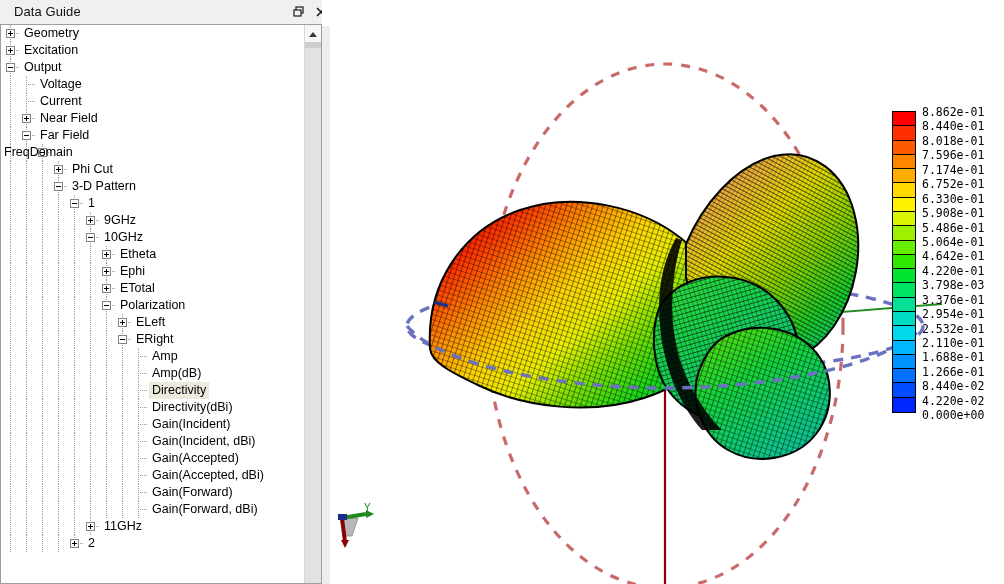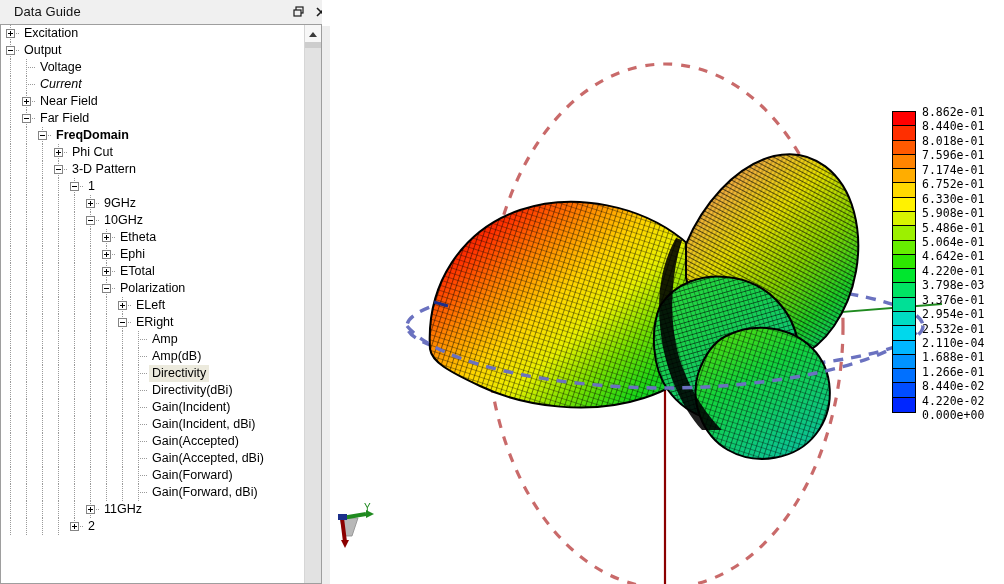--- a/index.html
+++ b/index.html
@@ -187,27 +187,28 @@
 
       <div class="dock-btn" id="dock-close">
         <svg width="16" height="16" viewBox="0 0 16 16">
           <path d="M4 4 L12 12 M12 4 L4 12" stroke="#1b1b1b" stroke-width="1.6" fill="none"></path>
         </svg>
       </div>
     </div>
 
     <div id="tree-wrap">
       <div id="tree">
+          <div class="row"><div class="hline" style="left: 9px; width: 10px;"></div><div class="vline" style="left: 9px; height: 17px;"></div><div class="exp plus" style="left: 5px;"></div><span class="lbl" style="margin-left: 20px;">Geometry</span></div>
           <div class="row"><div class="hline" style="left: 9px; width: 10px;"></div><div class="vline" style="left: 9px; height: 17px;"></div><div class="exp plus" style="left: 5px;"></div><span class="lbl" style="margin-left: 20px;">Excitation</span></div>
           <div class="row"><div class="hline" style="left: 9px; width: 10px;"></div><div class="vline" style="left: 9px; height: 17px;"></div><div class="exp minus" style="left: 5px;"></div><span class="lbl" style="margin-left: 20px;">Output</span></div>
           <div class="row"><div class="vline" style="left: 9px;"></div><div class="hline" style="left: 25px; width: 10px;"></div><div class="vline" style="left: 25px; height: 17px;"></div><span class="lbl" style="margin-left: 36px;">Voltage</span></div>
-          <div class="row"><div class="vline" style="left: 9px;"></div><div class="hline" style="left: 25px; width: 10px;"></div><div class="vline" style="left: 25px; height: 17px;"></div><span class="lbl" style="margin-left: 36px; font-style: italic;">Current</span></div>
+          <div class="row"><div class="vline" style="left: 9px;"></div><div class="hline" style="left: 25px; width: 10px;"></div><div class="vline" style="left: 25px; height: 17px;"></div><span class="lbl" style="margin-left: 36px;">Current</span></div>
           <div class="row"><div class="vline" style="left: 9px;"></div><div class="hline" style="left: 25px; width: 10px;"></div><div class="vline" style="left: 25px; height: 17px;"></div><div class="exp plus" style="left: 21px;"></div><span class="lbl" style="margin-left: 36px;">Near Field</span></div>
           <div class="row"><div class="vline" style="left: 9px;"></div><div class="hline" style="left: 25px; width: 10px;"></div><div class="vline" style="left: 25px; height: 17px;"></div><div class="exp minus" style="left: 21px;"></div><span class="lbl" style="margin-left: 36px;">Far Field</span></div>
-          <div class="row"><div class="vline" style="left: 9px;"></div><div class="vline" style="left: 25px;"></div><div class="hline" style="left: 41px; width: 10px;"></div><div class="vline" style="left: 41px; height: 17px;"></div><div class="exp minus" style="left: 37px;"></div><span class="lbl" style="margin-left: 52px; font-weight: bold;">FreqDomain</span></div>
+          <div class="row"><div class="vline" style="left: 9px;"></div><div class="vline" style="left: 25px;"></div><div class="hline" style="left: 41px; width: 10px;"></div><div class="vline" style="left: 41px; height: 17px;"></div><div class="exp minus" style="left: 37px;"></div><span class="lbl" style="">FreqDomain</span></div>
           <div class="row"><div class="vline" style="left: 9px;"></div><div class="vline" style="left: 25px;"></div><div class="vline" style="left: 41px;"></div><div class="hline" style="left: 57px; width: 10px;"></div><div class="vline" style="left: 57px; height: 17px;"></div><div class="exp plus" style="left: 53px;"></div><span class="lbl" style="margin-left: 68px;">Phi Cut</span></div>
           <div class="row"><div class="vline" style="left: 9px;"></div><div class="vline" style="left: 25px;"></div><div class="vline" style="left: 41px;"></div><div class="hline" style="left: 57px; width: 10px;"></div><div class="vline" style="left: 57px; height: 17px;"></div><div class="exp minus" style="left: 53px;"></div><span class="lbl" style="margin-left: 68px;">3-D Pattern</span></div>
           <div class="row"><div class="vline" style="left: 9px;"></div><div class="vline" style="left: 25px;"></div><div class="vline" style="left: 41px;"></div><div class="vline" style="left: 57px;"></div><div class="hline" style="left: 73px; width: 10px;"></div><div class="vline" style="left: 73px; height: 17px;"></div><div class="exp minus" style="left: 69px;"></div><span class="lbl" style="margin-left: 84px;">1</span></div>
           <div class="row"><div class="vline" style="left: 9px;"></div><div class="vline" style="left: 25px;"></div><div class="vline" style="left: 41px;"></div><div class="vline" style="left: 57px;"></div><div class="vline" style="left: 73px;"></div><div class="hline" style="left: 89px; width: 10px;"></div><div class="vline" style="left: 89px; height: 17px;"></div><div class="exp plus" style="left: 85px;"></div><span class="lbl" style="margin-left: 100px;">9GHz</span></div>
           <div class="row"><div class="vline" style="left: 9px;"></div><div class="vline" style="left: 25px;"></div><div class="vline" style="left: 41px;"></div><div class="vline" style="left: 57px;"></div><div class="vline" style="left: 73px;"></div><div class="hline" style="left: 89px; width: 10px;"></div><div class="vline" style="left: 89px; height: 17px;"></div><div class="exp minus" style="left: 85px;"></div><span class="lbl" style="margin-left: 100px;">10GHz</span></div>
           <div class="row"><div class="vline" style="left: 9px;"></div><div class="vline" style="left: 25px;"></div><div class="vline" style="left: 41px;"></div><div class="vline" style="left: 57px;"></div><div class="vline" style="left: 73px;"></div><div class="vline" style="left: 89px;"></div><div class="hline" style="left: 105px; width: 10px;"></div><div class="vline" style="left: 105px; height: 17px;"></div><div class="exp plus" style="left: 101px;"></div><span class="lbl" style="margin-left: 116px;">Etheta</span></div>
           <div class="row"><div class="vline" style="left: 9px;"></div><div class="vline" style="left: 25px;"></div><div class="vline" style="left: 41px;"></div><div class="vline" style="left: 57px;"></div><div class="vline" style="left: 73px;"></div><div class="vline" style="left: 89px;"></div><div class="hline" style="left: 105px; width: 10px;"></div><div class="vline" style="left: 105px; height: 17px;"></div><div class="exp plus" style="left: 101px;"></div><span class="lbl" style="margin-left: 116px;">Ephi</span></div>
           <div class="row"><div class="vline" style="left: 9px;"></div><div class="vline" style="left: 25px;"></div><div class="vline" style="left: 41px;"></div><div class="vline" style="left: 57px;"></div><div class="vline" style="left: 73px;"></div><div class="vline" style="left: 89px;"></div><div class="hline" style="left: 105px; width: 10px;"></div><div class="vline" style="left: 105px; height: 17px;"></div><div class="exp plus" style="left: 101px;"></div><span class="lbl" style="margin-left: 116px;">ETotal</span></div>
           <div class="row"><div class="vline" style="left: 9px;"></div><div class="vline" style="left: 25px;"></div><div class="vline" style="left: 41px;"></div><div class="vline" style="left: 57px;"></div><div class="vline" style="left: 73px;"></div><div class="vline" style="left: 89px;"></div><div class="hline" style="left: 105px; width: 10px;"></div><div class="vline" style="left: 105px; height: 17px;"></div><div class="exp minus" style="left: 101px;"></div><span class="lbl" style="margin-left: 116px;">Polarization</span></div>
           <div class="row"><div class="vline" style="left: 9px;"></div><div class="vline" style="left: 25px;"></div><div class="vline" style="left: 41px;"></div><div class="vline" style="left: 57px;"></div><div class="vline" style="left: 73px;"></div><div class="vline" style="left: 89px;"></div><div class="vline" style="left: 105px;"></div><div class="hline" style="left: 121px; width: 10px;"></div><div class="vline" style="left: 121px; height: 17px;"></div><div class="exp plus" style="left: 117px;"></div><span class="lbl" style="margin-left: 132px;">ELeft</span></div>
@@ -411,21 +412,21 @@
               <div class="lv">6.330e-01</div>
               <div class="lv">5.908e-01</div>
               <div class="lv">5.486e-01</div>
               <div class="lv">5.064e-01</div>
               <div class="lv">4.642e-01</div>
               <div class="lv">4.220e-01</div>
               <div class="lv">3.798e-03</div>
               <div class="lv">3.376e-01</div>
               <div class="lv">2.954e-01</div>
               <div class="lv">2.532e-01</div>
-              <div class="lv">2.110e-04</div>
+              <div class="lv">2.110e-01</div>
               <div class="lv">1.688e-01</div>
               <div class="lv">1.266e-01</div>
               <div class="lv">8.440e-02</div>
               <div class="lv">4.220e-02</div>
               <div class="lv">0.000e+00</div>
             </div>
         </div>
 
         <div id="triad">
           <svg width="46" height="48" viewBox="0 0 46 48">

